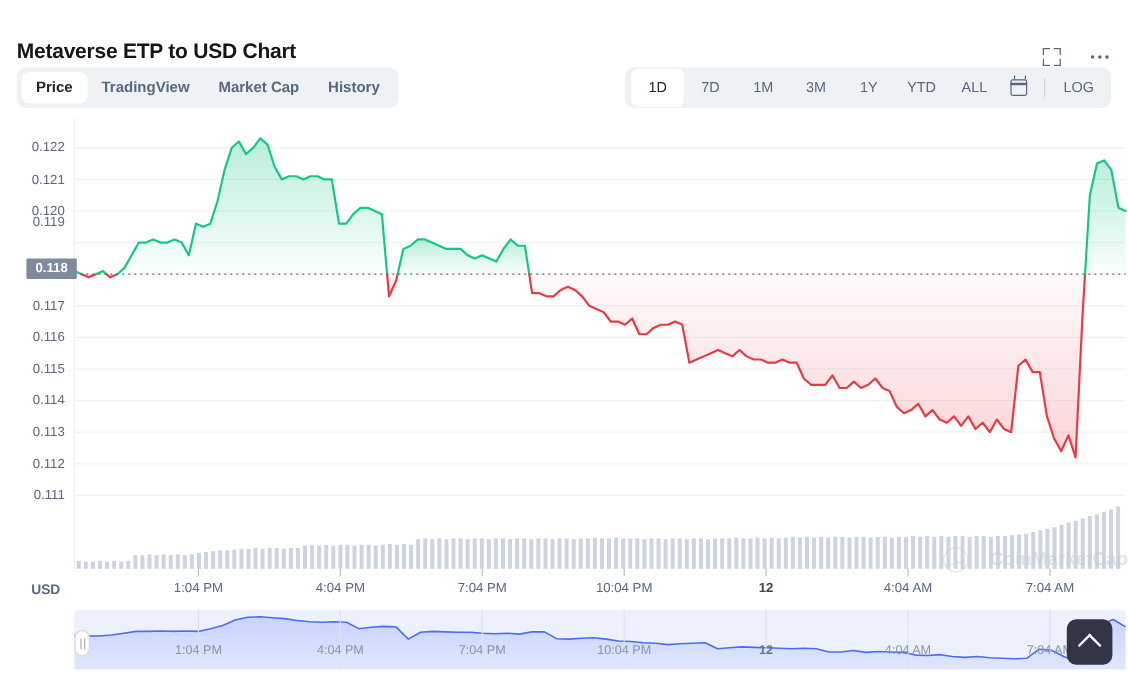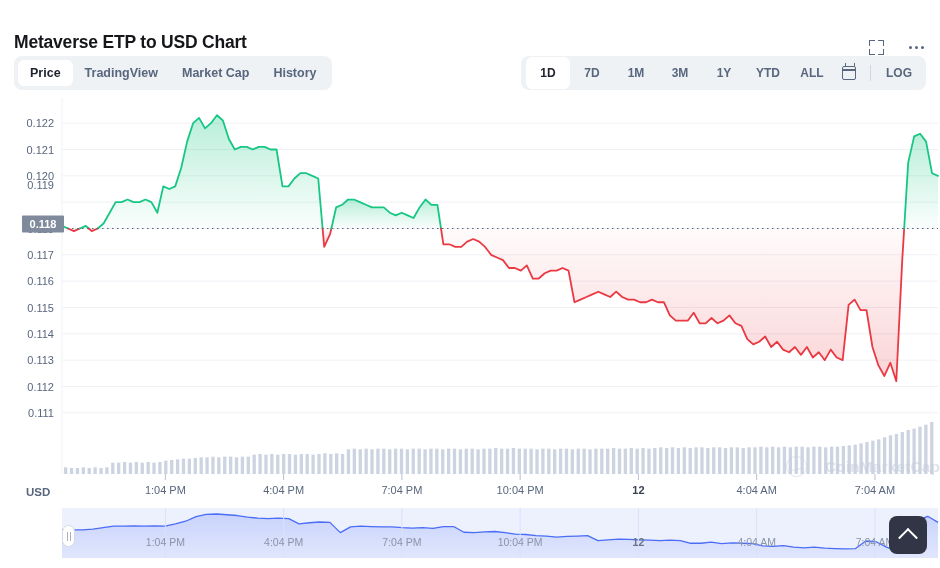--- a/index.html
+++ b/index.html
@@ -72,22 +72,22 @@
     width: 940px;
     height: 36px;
   }
   .tabs {
     position: absolute;
     left: 14px; top: 0;
     height: 34px;
     background: #eff2f5;
     border-radius: 8px;
     display: flex;
-    align-items: flex-end;
-    padding: 4px 4px;
+    align-items: center;
+    padding: 16px 4px;
     box-sizing: border-box;
   }
   .tab {
     height: 26px;
     padding: 0 12px;
     display: flex;
     align-items: center;
     font-size: 12.5px;
     font-weight: bold;
     color: #58667e;
@@ -112,21 +112,21 @@
     box-sizing: border-box;
   }
   .range-btn {
     height: 32px;
     min-width: 28px;
     padding: 0 8px;
     display: flex;
     align-items: center;
     justify-content: center;
     font-size: 12px;
-    font-weight: bold;
+    font-weight: normal;
     color: #58667e;
     border-radius: 6px;
     cursor: pointer;
   }
   .range-btn.active {
     background: #ffffff;
     color: #222531;
   }
   .cal-ico {
     position: relative;

